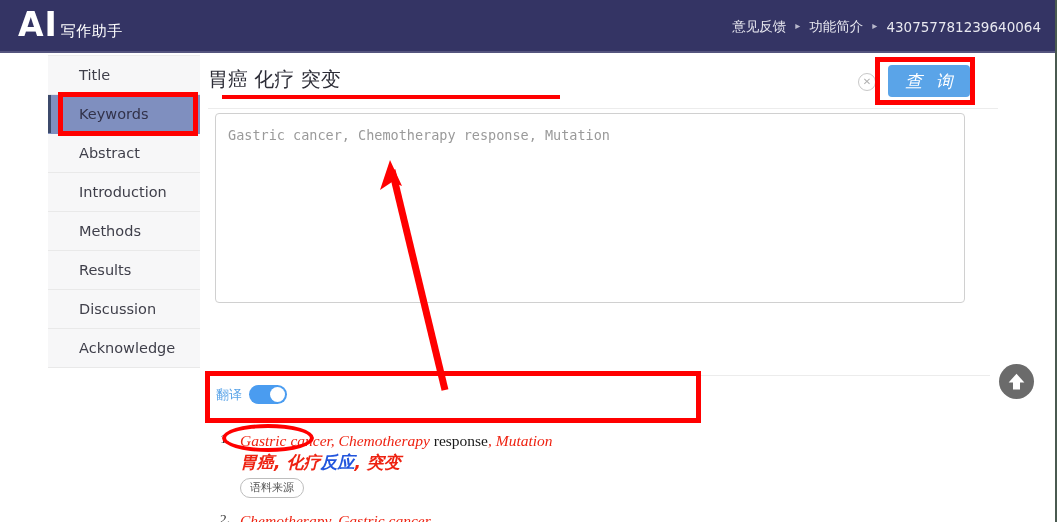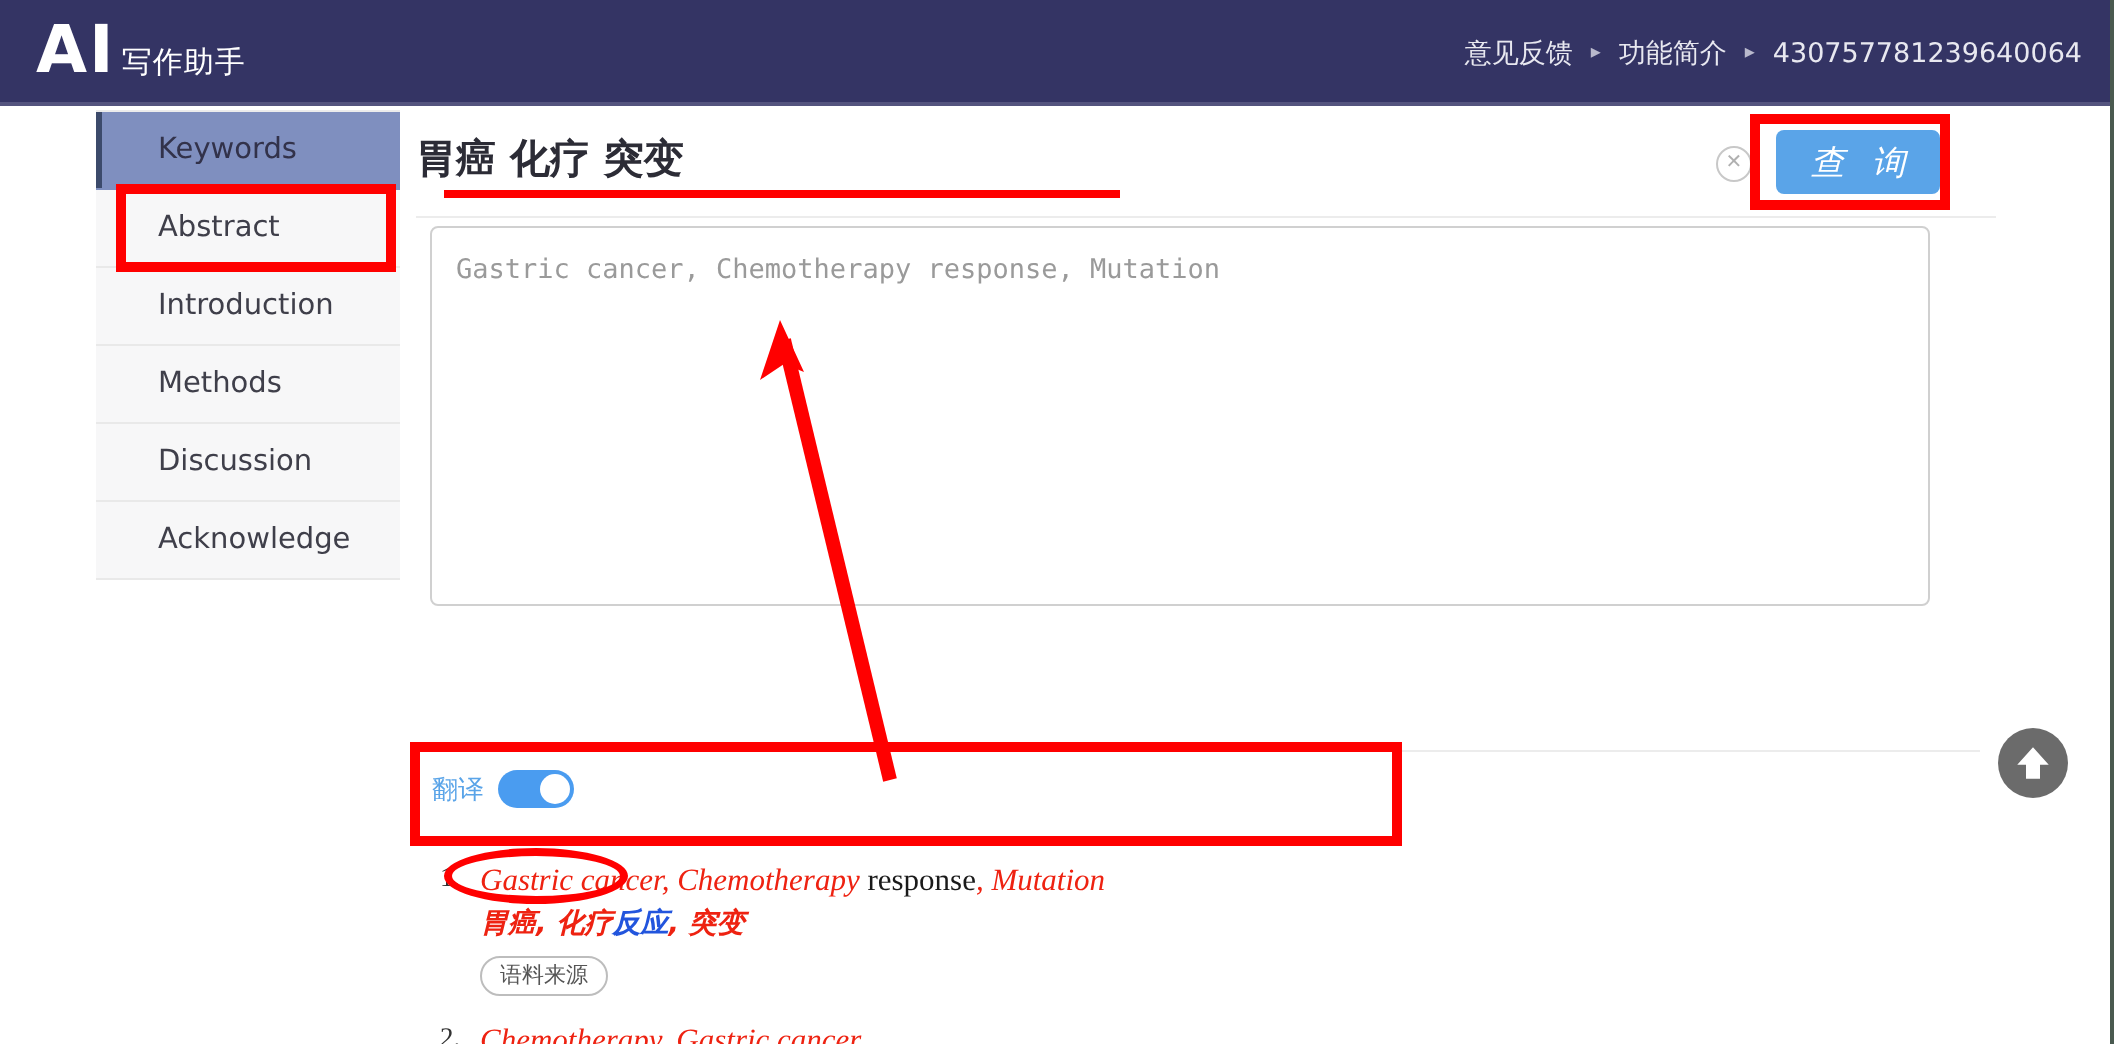--- a/index.html
+++ b/index.html
@@ -140,21 +140,20 @@
   .search-input {
     border: none;
     outline: none;
     background: transparent;
     font-size: 20px;
     color: #2c2c36;
     font-family: "DejaVu Sans", sans-serif;
     width: 600px;
     padding: 0;
     margin-top: -4px;
-    font-weight: bold;
   }
   .clear-icon {
     position: absolute;
     right: 122px;
     top: 18px;
     width: 16px; height: 16px;
     border-radius: 50%;
     border: 1px solid #c8c8c8;
     color: #b0b0b0;
     font-size: 10px;
@@ -262,21 +261,21 @@
     font-family: "Liberation Serif", serif;
   }
   .result-en {
     font-family: "Liberation Serif", serif;
     font-size: 15.5px;
     line-height: 21px;
     color: #1a1a1a;
   }
   .result-zh {
     font-family: "DejaVu Sans", sans-serif;
-    font-size: 14px;
+    font-size: 17px;
     line-height: 22px;
     font-style: italic;
     font-weight: bold;
   }
   .hl { color: #ee2211; font-style: italic; }
   .hl-plain { color: #1a1a1a; font-style: normal; }
   .zh-red { color: #ee2211; }
   .zh-blue { color: #2255dd; }
   .src-tag {
     display: inline-block;
@@ -337,24 +336,26 @@
       <a href="#">意见反馈</a>
       <span class="nav-sep">▸</span>
       <a href="#">功能简介</a>
       <span class="nav-sep">▸</span>
       <span class="acct">430757781239640064</span>
     </div>
     <div class="header-bottom-line"></div>
   </div>
 
   <div class="sidebar">
+    <div class="side-item">Title</div>
     <div class="side-item active">Keywords</div>
     <div class="side-item">Abstract</div>
     <div class="side-item">Introduction</div>
     <div class="side-item">Methods</div>
+    <div class="side-item">Results</div>
     <div class="side-item">Discussion</div>
     <div class="side-item">Acknowledge</div>
   </div>
 
   <div class="main">
 
     <div class="searchbar">
       <input class="search-input" type="text" value="胃癌 化疗 突变" style="">
       <div class="clear-icon">✕</div>
       <button class="search-btn">查 询</button>

